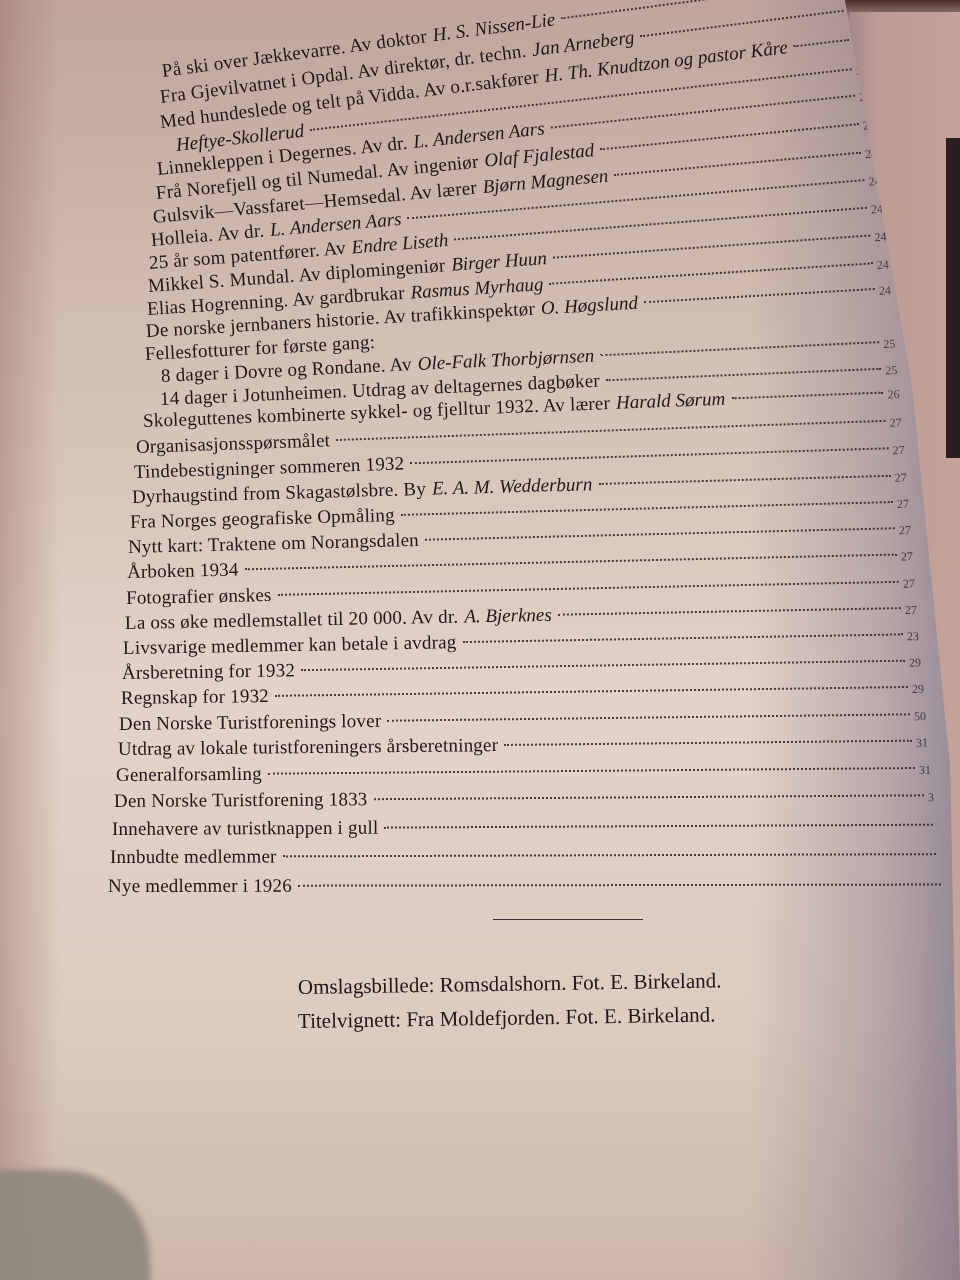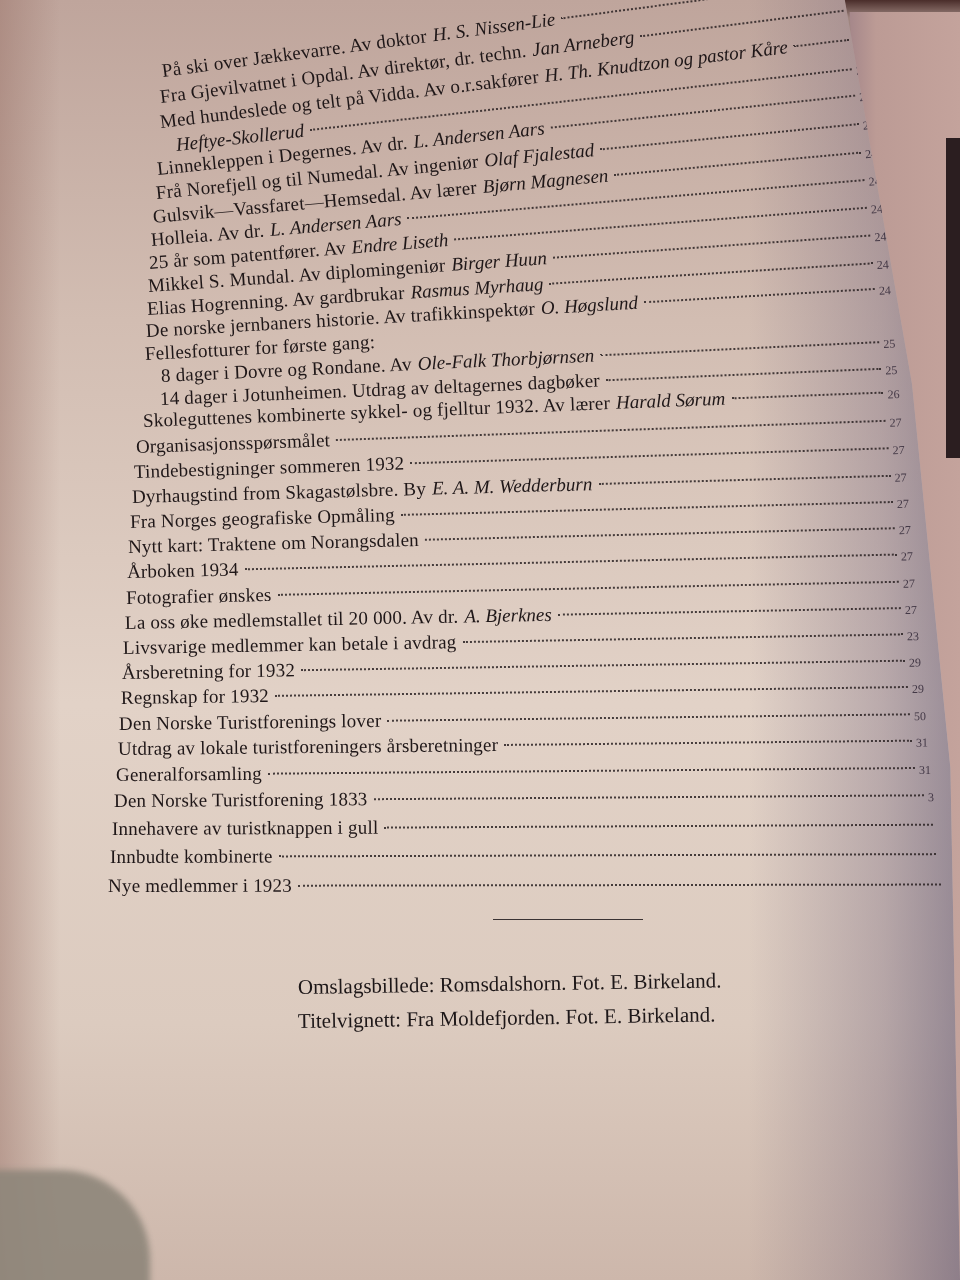--- a/index.html
+++ b/index.html
@@ -292,26 +292,26 @@
         <span class="title">Den Norske Turistforening 1833</span>
         <span class="leader"></span>
         <span class="pg">3</span>
       </div>
       <div class="toc-line" style="left: 112px; top: 818px; width: 825px; transform: rotate(-0.3deg);">
         <span class="title">Innehavere av turistknappen i gull</span>
         <span class="leader"></span>
         <span class="pg"></span>
       </div>
       <div class="toc-line" style="left: 110px; top: 846px; width: 830px; transform: rotate(-0.2deg);">
-        <span class="title">Innbudte kombinerte</span>
+        <span class="title">Innbudte medlemmer</span>
         <span class="leader"></span>
         <span class="pg"></span>
       </div>
       <div class="toc-line" style="left: 108px; top: 875px; width: 837px; transform: rotate(-0.1deg);">
-        <span class="title">Nye medlemmer i 1923</span>
+        <span class="title">Nye medlemmer i 1926</span>
         <span class="leader"></span>
         <span class="pg"></span>
       </div>
     </div>
 
   <div class="rule"></div>
 
   <div class="caption" style="left:298px; top:975px; transform: rotate(-0.9deg);">Omslagsbillede: Romsdalshorn.  Fot. E. Birkeland.</div>
   <div class="caption" style="left:298px; top:1009px; transform: rotate(-0.9deg);">Titelvignett: Fra Moldefjorden.  Fot. E. Birkeland.</div>
 </div>

